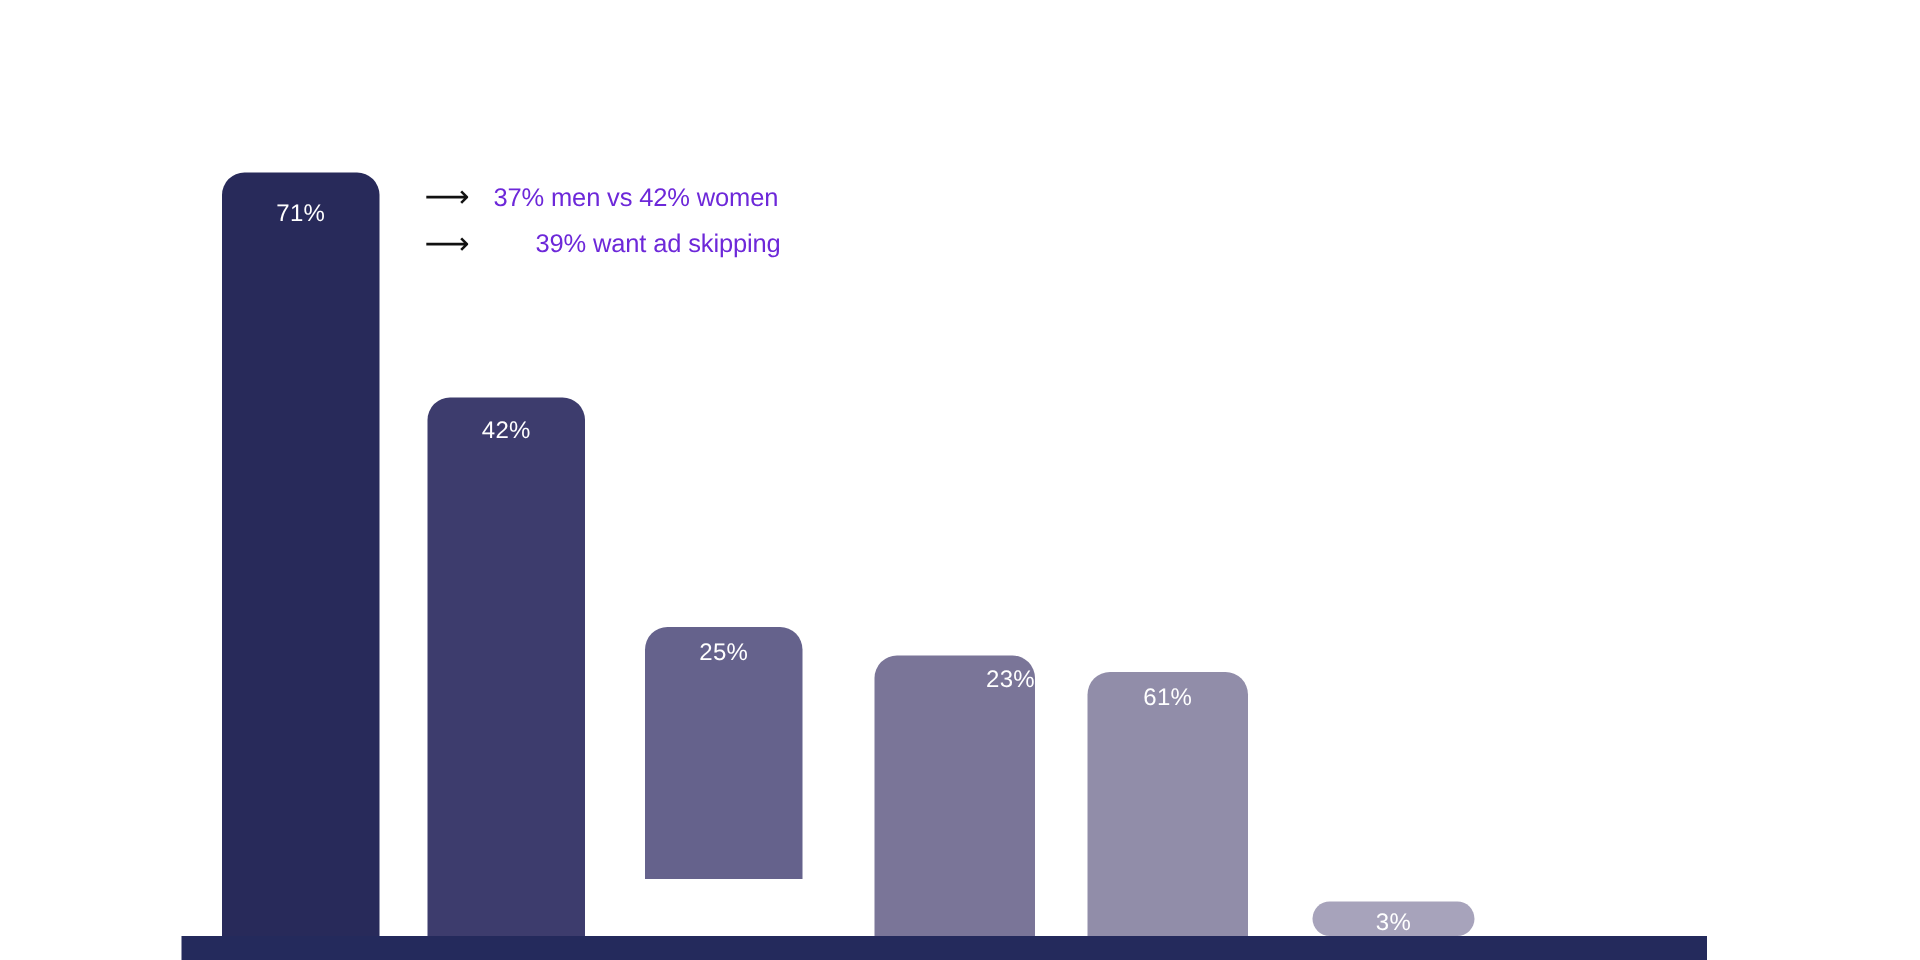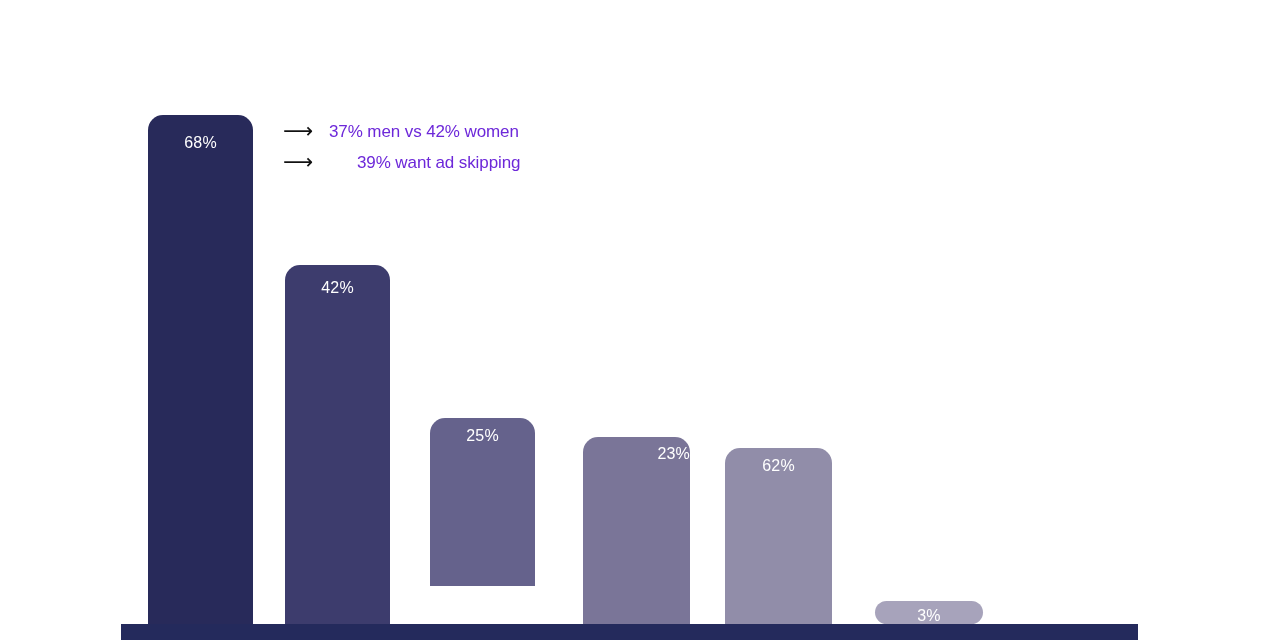--- a/index.html
+++ b/index.html
@@ -109,33 +109,33 @@
 </head>
 <body>
 
 <div id="stage">
 
   <div class="chart-title"></div>
 
   <div class="plot">
 
   <div class="bar" style="left: 148px; width: 105px; top: 115px; height: 509px; background: rgb(40, 42, 90);">
-        <div class="bar-label" style="top: 19px;">68%</div>
+        <div class="bar-label" style="top: 19px;">71%</div>
       </div>
       <div class="bar" style="left: 285px; width: 105px; top: 265px; height: 451px; background: rgb(61, 60, 109);">
         <div class="bar-label" style="top: 14px;">42%</div>
       </div>
       <div class="bar" style="left: 430px; width: 105px; top: 418px; height: 168px; background: rgb(101, 98, 140);">
         <div class="bar-label" style="top: 9px;">25%</div>
       </div>
       <div class="bar" style="left: 583px; width: 107px; top: 437px; height: 187px; background: rgb(122, 117, 152);">
         <div class="bar-label" style="top: 8px; text-align: right;">23%</div>
       </div>
       <div class="bar" style="left: 725px; width: 107px; top: 448px; height: 176px; background: rgb(145, 141, 169);">
-        <div class="bar-label" style="top: 9px;">62%</div>
+        <div class="bar-label" style="top: 9px;">61%</div>
       </div>
       <div class="bar pill" style="left: 875px; width: 108px; top: 601px; height: 23px; background: rgb(167, 163, 187);">
         <div class="bar-label" style="top: 6px;">3%</div>
       </div>
     </div>
 
   <div class="baseline"></div>
 
   <div class="annotations">
 

